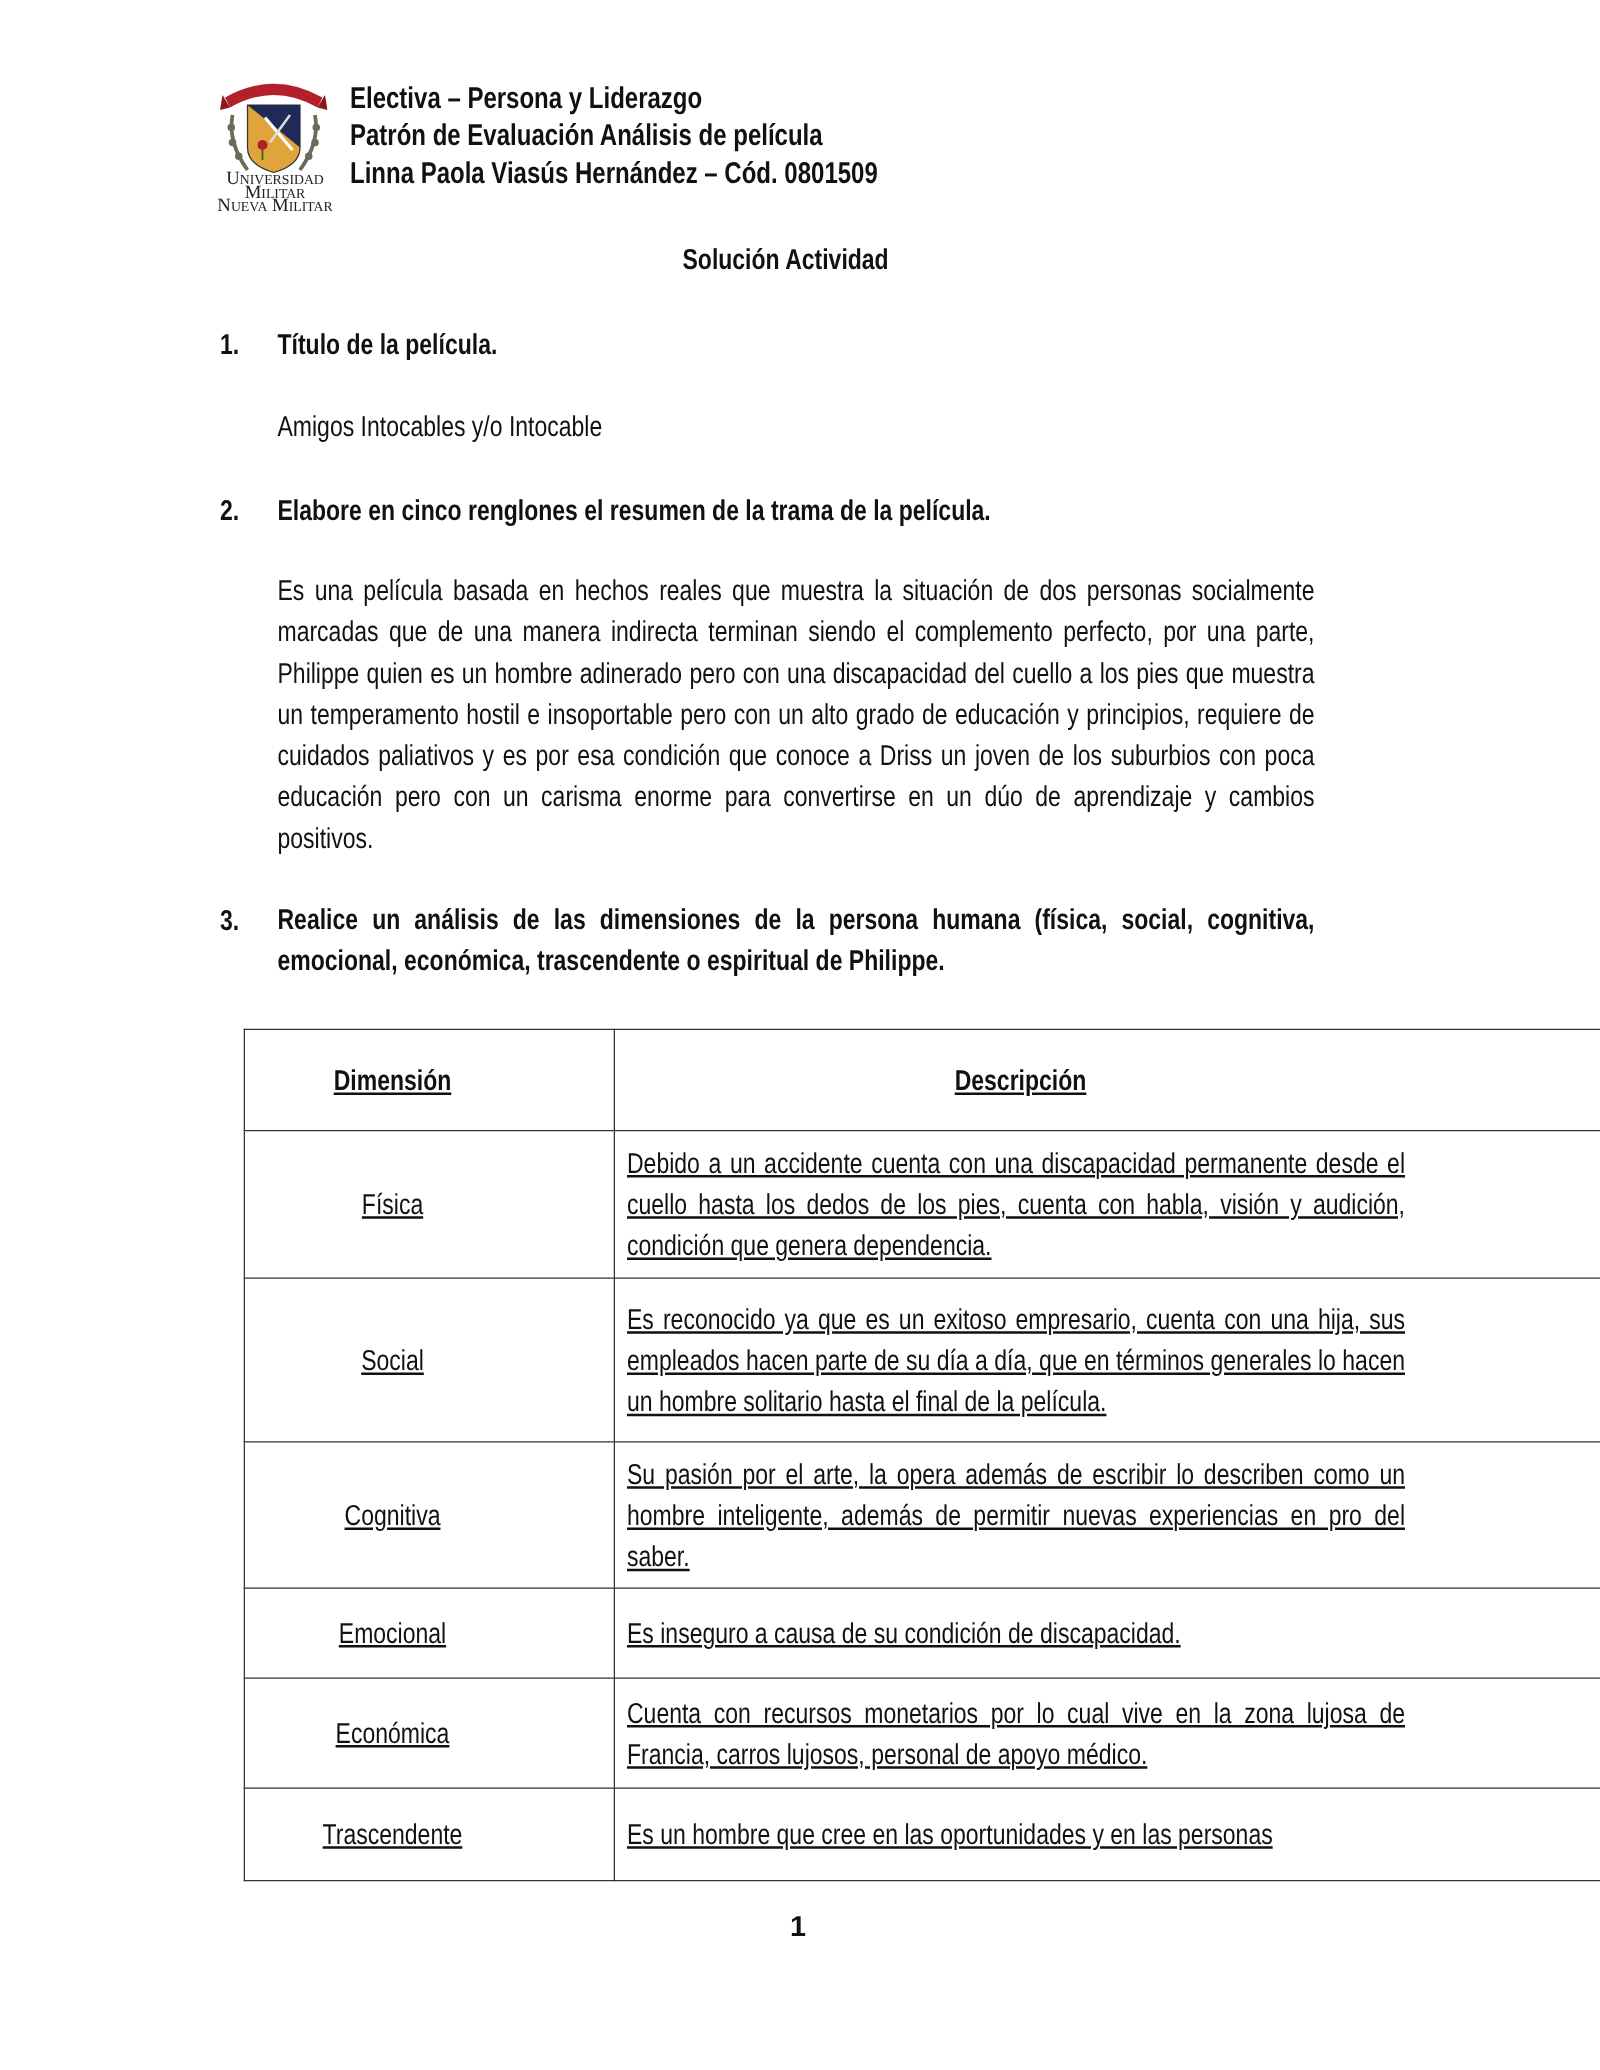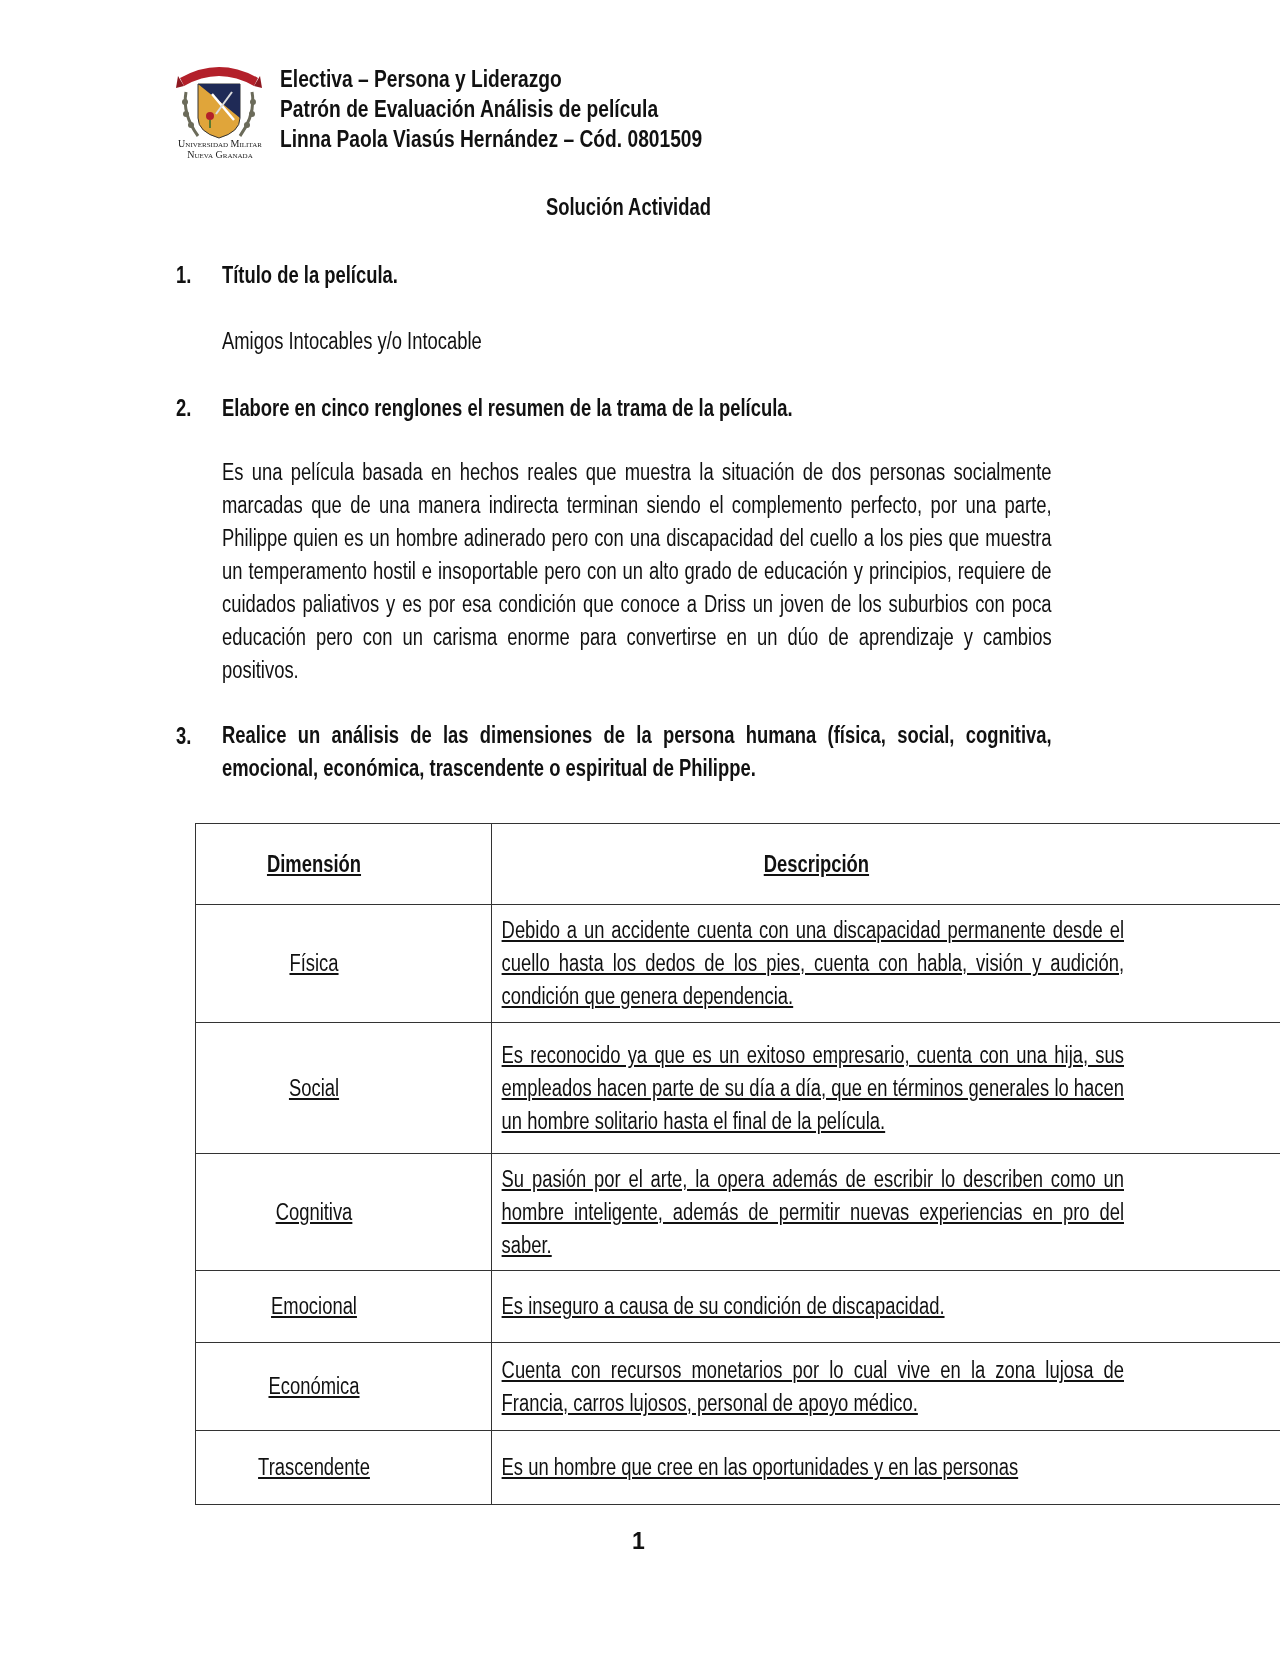--- a/index.html
+++ b/index.html
@@ -43,23 +43,23 @@
       <circle cx="76" cy="56" r="3" fill="#6b6b5a"></circle>
       <circle cx="71" cy="67" r="3" fill="#6b6b5a"></circle>
 
     <path d="M22 26 L64 26 L64 60 Q64 74 43 80 Q22 74 22 60 Z" fill="#e0a53a" stroke="#333" stroke-width="1"></path>
     <path d="M22 26 L64 26 L64 60 Z" fill="#1f2a56"></path>
     <line x1="36" y1="36" x2="58" y2="62" stroke="#ffffff" stroke-width="2.5"></line>
     <line x1="56" y1="34" x2="40" y2="56" stroke="#dddddd" stroke-width="2"></line>
     <circle cx="34" cy="58" r="4" fill="#b3202a"></circle>
     <line x1="34" y1="62" x2="34" y2="70" stroke="#2e6b2e" stroke-width="1.5"></line>
   </svg>
-  <div style="position:absolute;left:-6px;top:80px;width:100px;text-align:center;font-family:'Liberation Serif',serif;font-size:10px;line-height:11px;font-variant:small-caps;color:#222;">
+  <div style="position:absolute;left:-6px;top:80px;width:100px;text-align:center;font-family:'Liberation Serif',serif;font-size:15px;line-height:11px;font-variant:small-caps;color:#222;">
     <div>Universidad Militar</div>
-    <div>Nueva Granada</div>
+    <div>Nueva Militar</div>
   </div>
 </div>
 
 <div class="n hdr" style="top:63px;">Electiva – Persona y Liderazgo</div>
 <div class="n hdr" style="top:93px;">Patrón de Evaluación Análisis de película</div>
 <div class="n hdr" style="top:123px;">Linna Paola Viasús Hernández – Cód. 0801509</div>
 
 <div class="n title" style="left:546px;top:194px;">Solución Actividad</div>
 
 <div class="n qnum" style="left:176px;top:262px;">1.</div>

